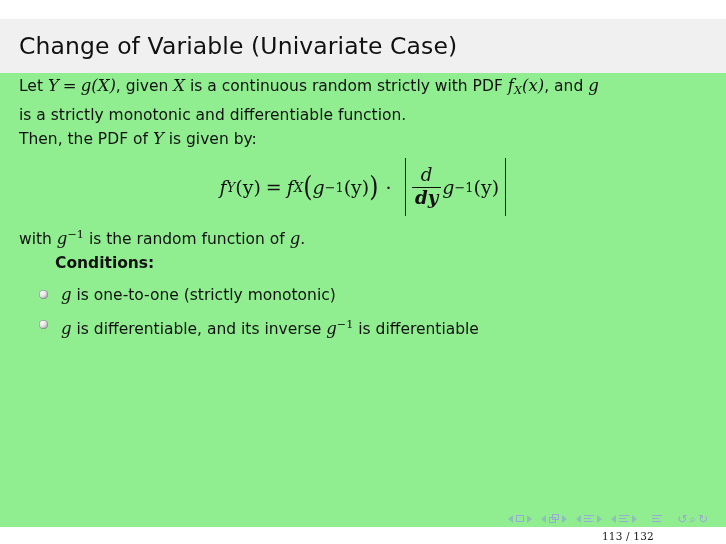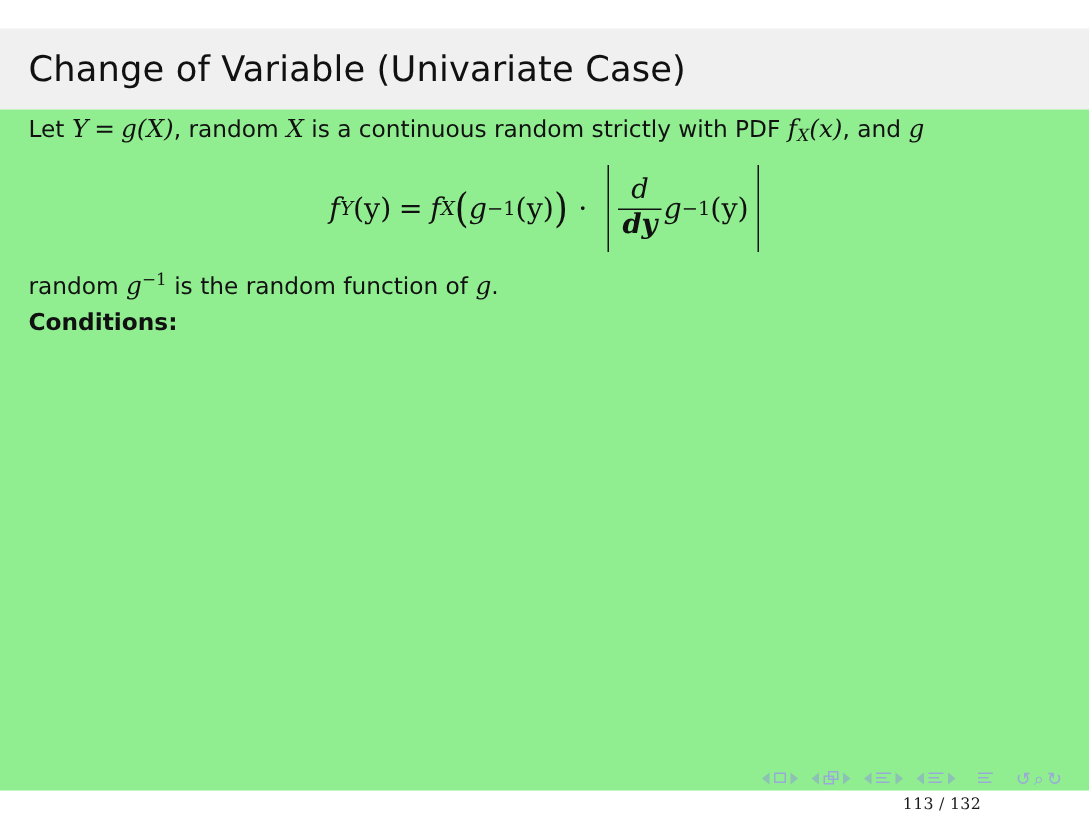--- a/index.html
+++ b/index.html
@@ -154,20 +154,21 @@
     font-weight: bold;
   }
 
   
   .cond-label {
     font-family: "DejaVu Sans", sans-serif;
     font-size: 15.5px;
     font-weight: bold;
     color: #111111;
     line-height: 24px;
+    margin-left: 36px;
   }
   .bullets {
     list-style: none;
     margin: 5px 0 0 0;
     padding: 0 0 0 20px;
   }
   .bullets li {
     position: relative;
     font-family: "DejaVu Sans", sans-serif;
     font-size: 15.5px;
@@ -277,28 +278,34 @@
   <div class="title-bar">
     <div class="slide-title">Change of Variable (Univariate Case)</div>
   </div>
 
   <div class="body-area"></div>
 
   <div class="content">
 
     <p class="para">
       <span>Let</span>
-      <span class="m"><span>Y</span></span><span class="m up" style="margin:0 4px;">=</span><span class="m"><span>g</span></span><span class="m up">(</span><span class="m">X</span><span class="m up">)</span><span>, random</span>
+      <span class="m"><span>Y</span></span><span class="m up" style="margin:0 4px;">=</span><span class="m"><span>g</span></span><span class="m up">(</span><span class="m">X</span><span class="m up">)</span><span>, given</span>
       <span class="m">X</span>
       <span>is a continuous random strictly with PDF</span>
       <span class="m"><span>f</span><span class="sub">X</span><span>(x)</span></span><span>, and</span>
       <span class="m">g</span>
     </p>
 
-
+    <p class="para">is a strictly monotonic and differentiable function.</p>
+
+    <p class="para">
+      <span>Then, the PDF of</span>
+      <span class="m">Y</span>
+      <span>is given by:</span>
+    </p>
 
     <div class="equation">
       <span class="eq-inner">
         <span>f</span>
           <span class="sub">Y</span>
           <span class="paren">(y)</span>
         <span class="op">=</span>
         <span>f</span>
           <span class="sub">X</span>
           <span class="bigparen">(</span>
@@ -314,28 +321,42 @@
           <span class="den">dy</span>
         </span>
           <span>g</span>
           <span class="sup">−1</span>
           <span class="paren">(y)</span>
         <span class="absbar"></span>
       </span>
     </div>
 
     <p class="para">
-      <span>random</span>
+      <span>with</span>
       <span class="m"><span>g</span><span class="sup">−1</span></span>
       <span>is the random function of</span>
       <span class="m">g</span><span>.</span>
     </p>
 
     <div class="cond-label">Conditions:</div>
 
+    <ul class="bullets">
+      <li>
+        <span class="ball"></span>
+        <span class="m">g</span>
+        <span>is one-to-one (strictly monotonic)</span>
+      </li>
+      <li>
+        <span class="ball"></span>
+        <span class="m">g</span>
+        <span>is differentiable, and its inverse</span>
+        <span class="m"><span>g</span><span class="sup">−1</span></span>
+        <span>is differentiable</span>
+      </li>
+    </ul>
 
   </div>
 
   <div class="navbar">
 
     <div class="nav-group">
       <span class="nav-tri left"></span>
       <span class="nav-box"></span>
       <span class="nav-tri right"></span>
     </div>

